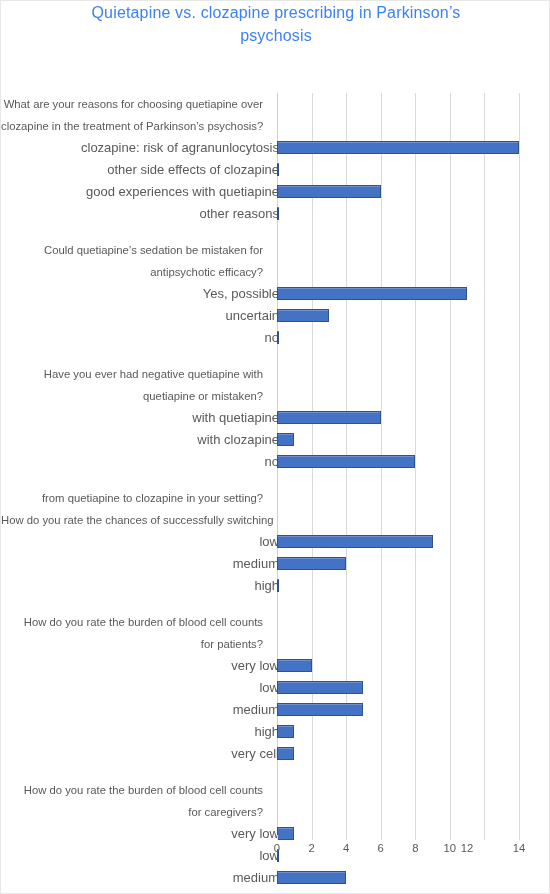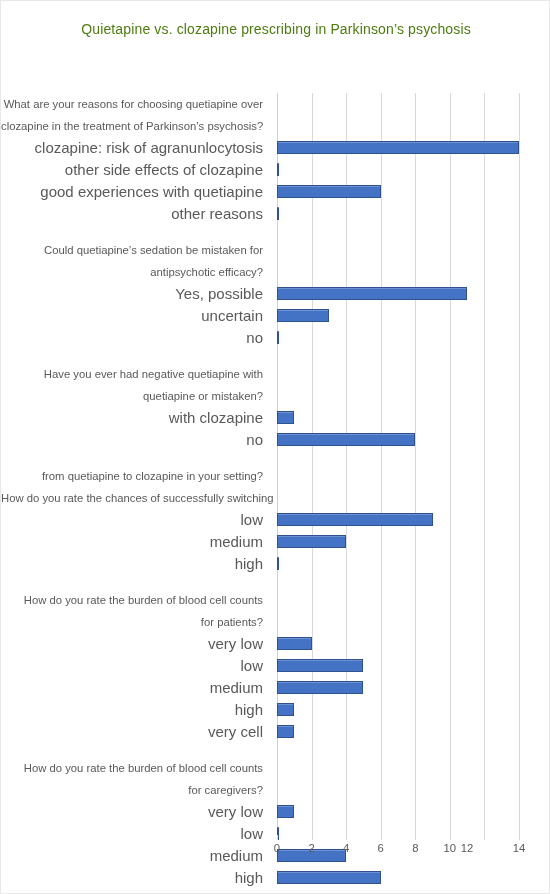--- a/index.html
+++ b/index.html
@@ -14,26 +14,26 @@
     position: relative;
     width: 550px;
     height: 894px;
     box-sizing: border-box;
     background: #ffffff;
     border: 1px solid #e8e8e8;
     overflow: hidden;
   }
   .chart-title {
     position: absolute;
-    top: 18px;
+    top: 0;
     left: 55px;
     width: 440px;
     text-align: center;
-    font-size: 14px;
-    color: #4d7c0f;
+    font-size: 16px;
+    color: #3b82f6;
     line-height: 1.45;
     letter-spacing: 0.01em;
   }
   
   .plot {
     position: absolute;
     left: 0;
     top: 92px;
     width: 468px;
     height: 752px;
@@ -78,29 +78,29 @@
     padding-right: 6px;
     box-sizing: border-box;
     white-space: nowrap;
   }
   .row {
     position: relative;
     height: 22px;
   }
   .row-label {
     position: absolute;
-    left: 0;
+    left: 16px;
     top: 0;
     width: 268px;
     height: 22px;
     line-height: 22px;
     text-align: right;
     padding-right: 6px;
     box-sizing: border-box;
-    font-size: 15px;
+    font-size: 13px;
     color: #595959;
     white-space: nowrap;
   }
   .bar {
     position: absolute;
     top: 4px;
     height: 13px;
     background: #4472c4;
     border: 1px solid #2f528f;
     box-sizing: border-box;
@@ -191,20 +191,24 @@
           </div>
           <div class="row">
             <div class="row-label">no</div>
             <div class="bar zero" title="no: 0" style="left: 276px;"></div>
           </div>
         </div>
         <div class="group-gap"></div>
         <div class="group">
           <div class="qline">Have you ever had negative quetiapine with</div>
           <div class="qline">quetiapine or mistaken?</div>
+          <div class="row">
+            <div class="row-label">with quetiapine</div>
+            <div class="bar" title="with quetiapine: 6" style="left: 276px; width: 103.714px;"></div>
+          </div>
           <div class="row">
             <div class="row-label">with clozapine</div>
             <div class="bar" title="with clozapine: 1" style="left: 276px; width: 17.2857px;"></div>
           </div>
           <div class="row">
             <div class="row-label">no</div>
             <div class="bar" title="no: 8" style="left: 276px; width: 138.286px;"></div>
           </div>
         </div>
         <div class="group-gap"></div>

